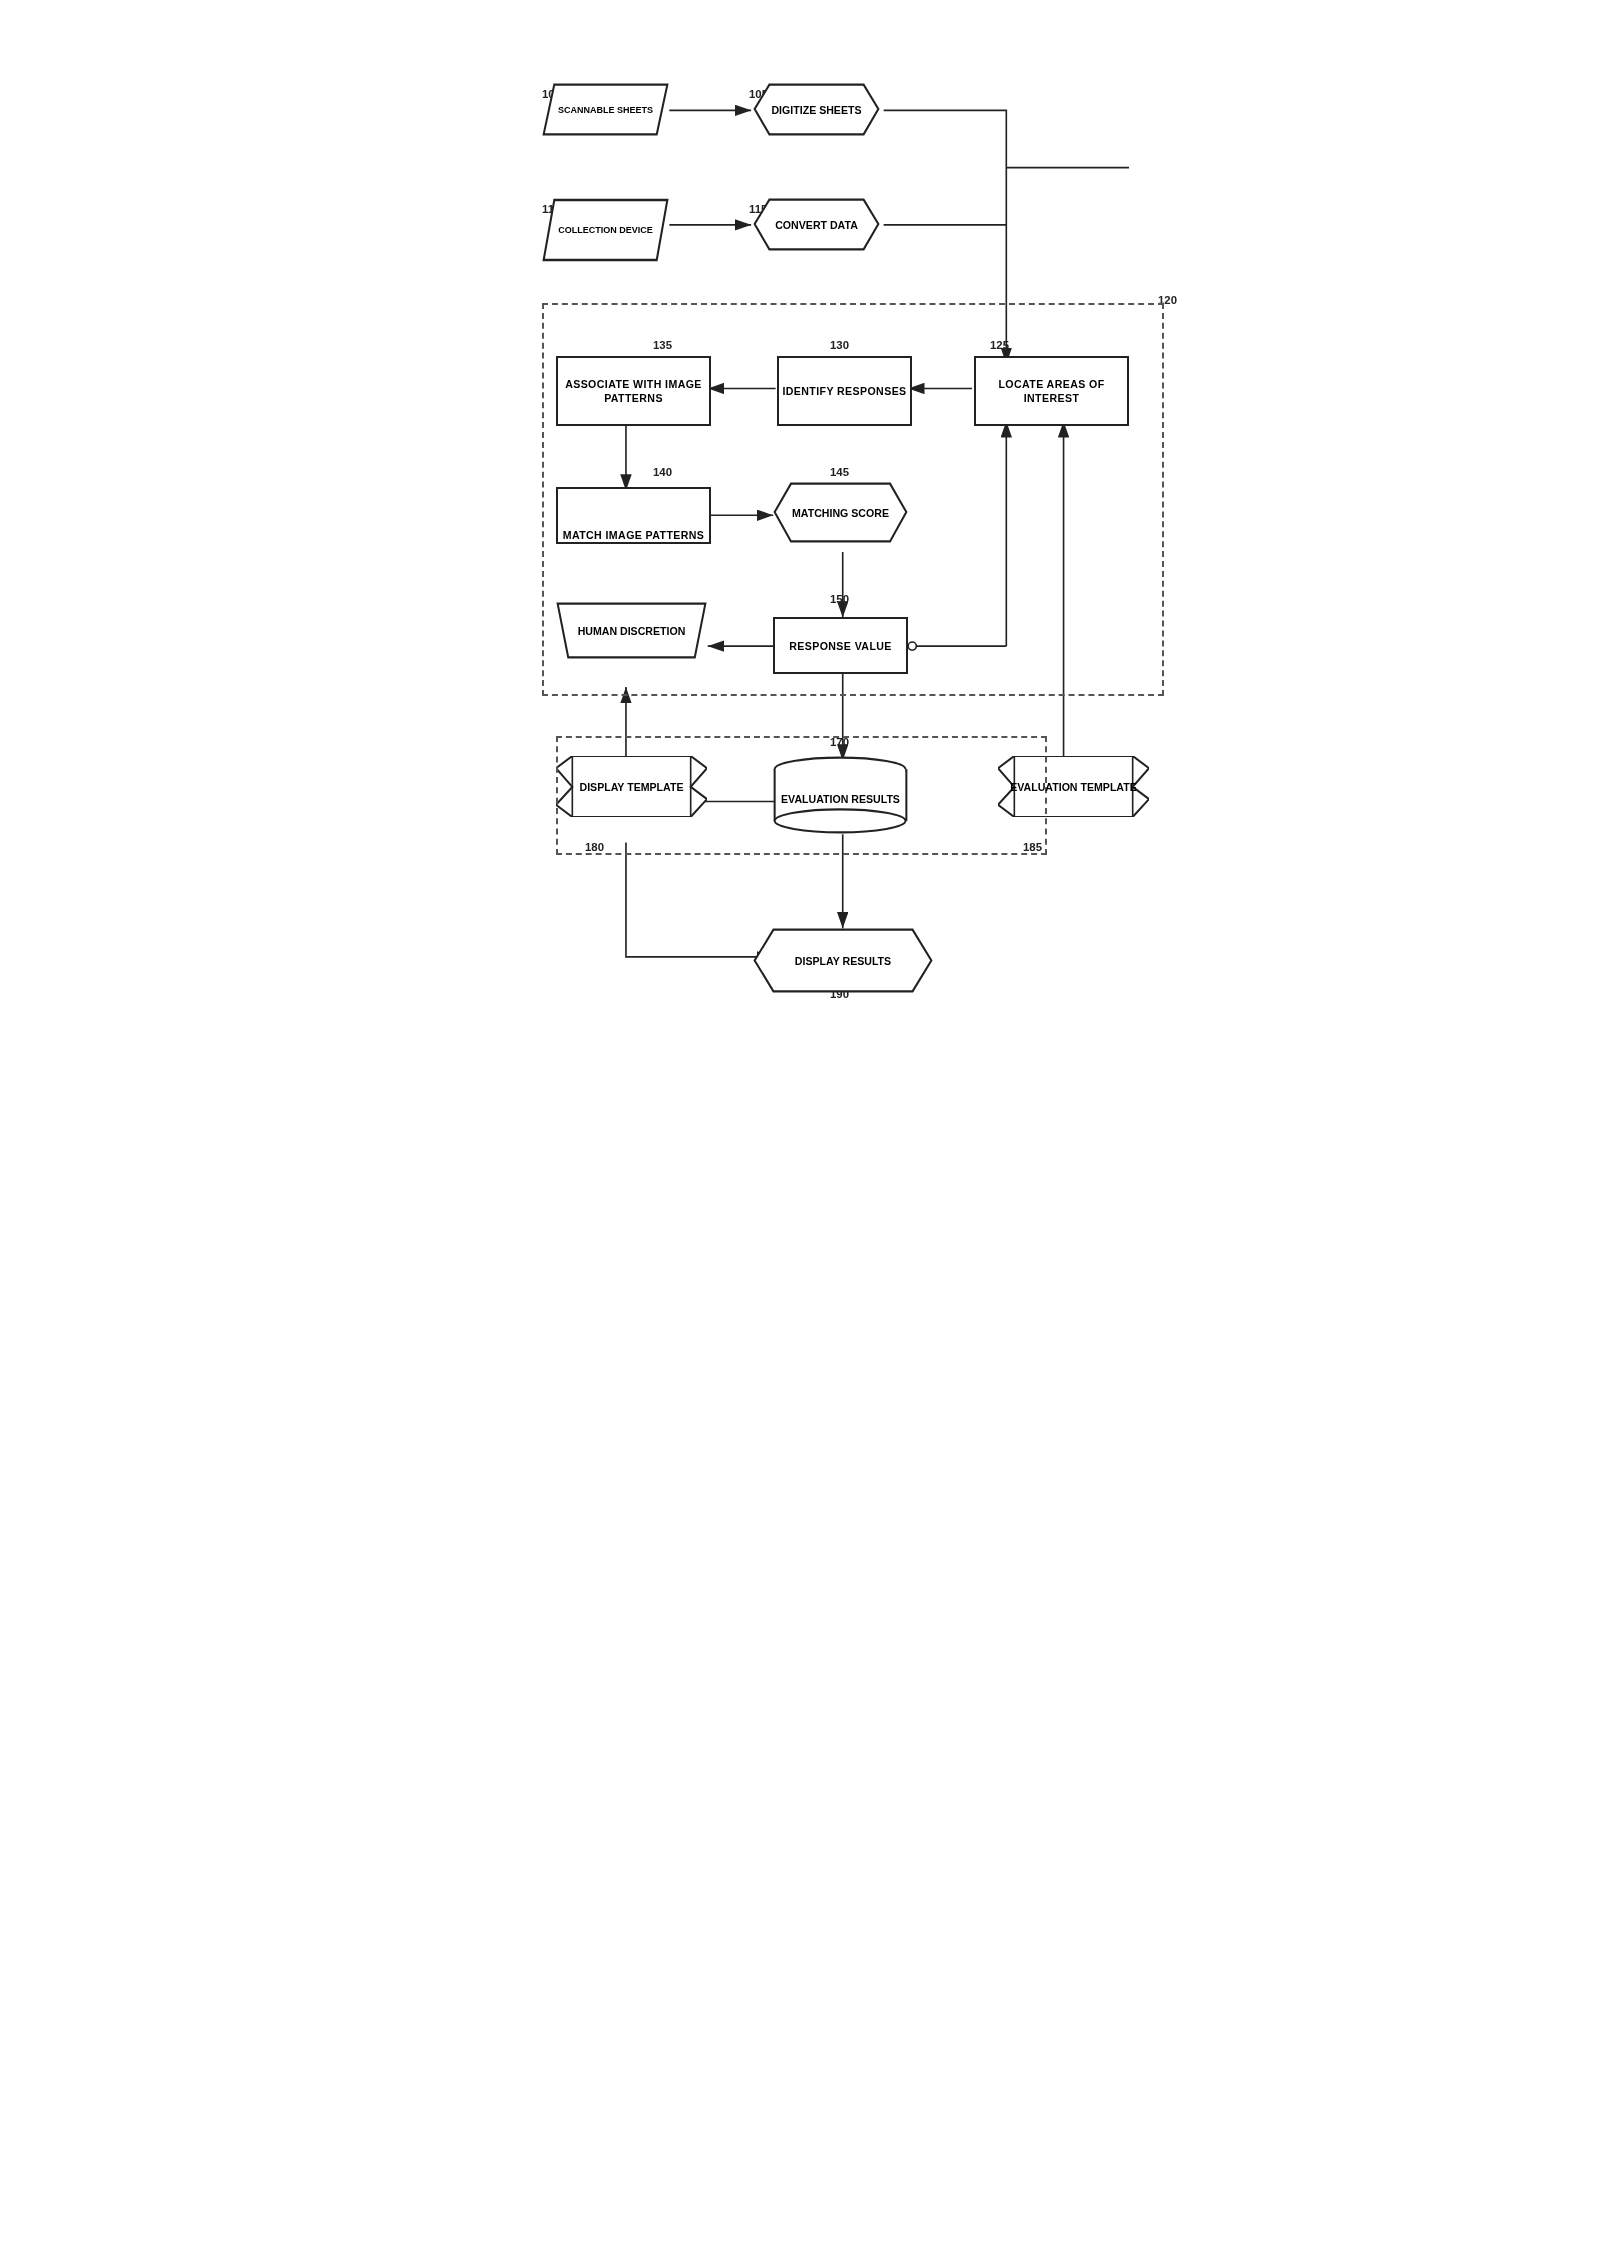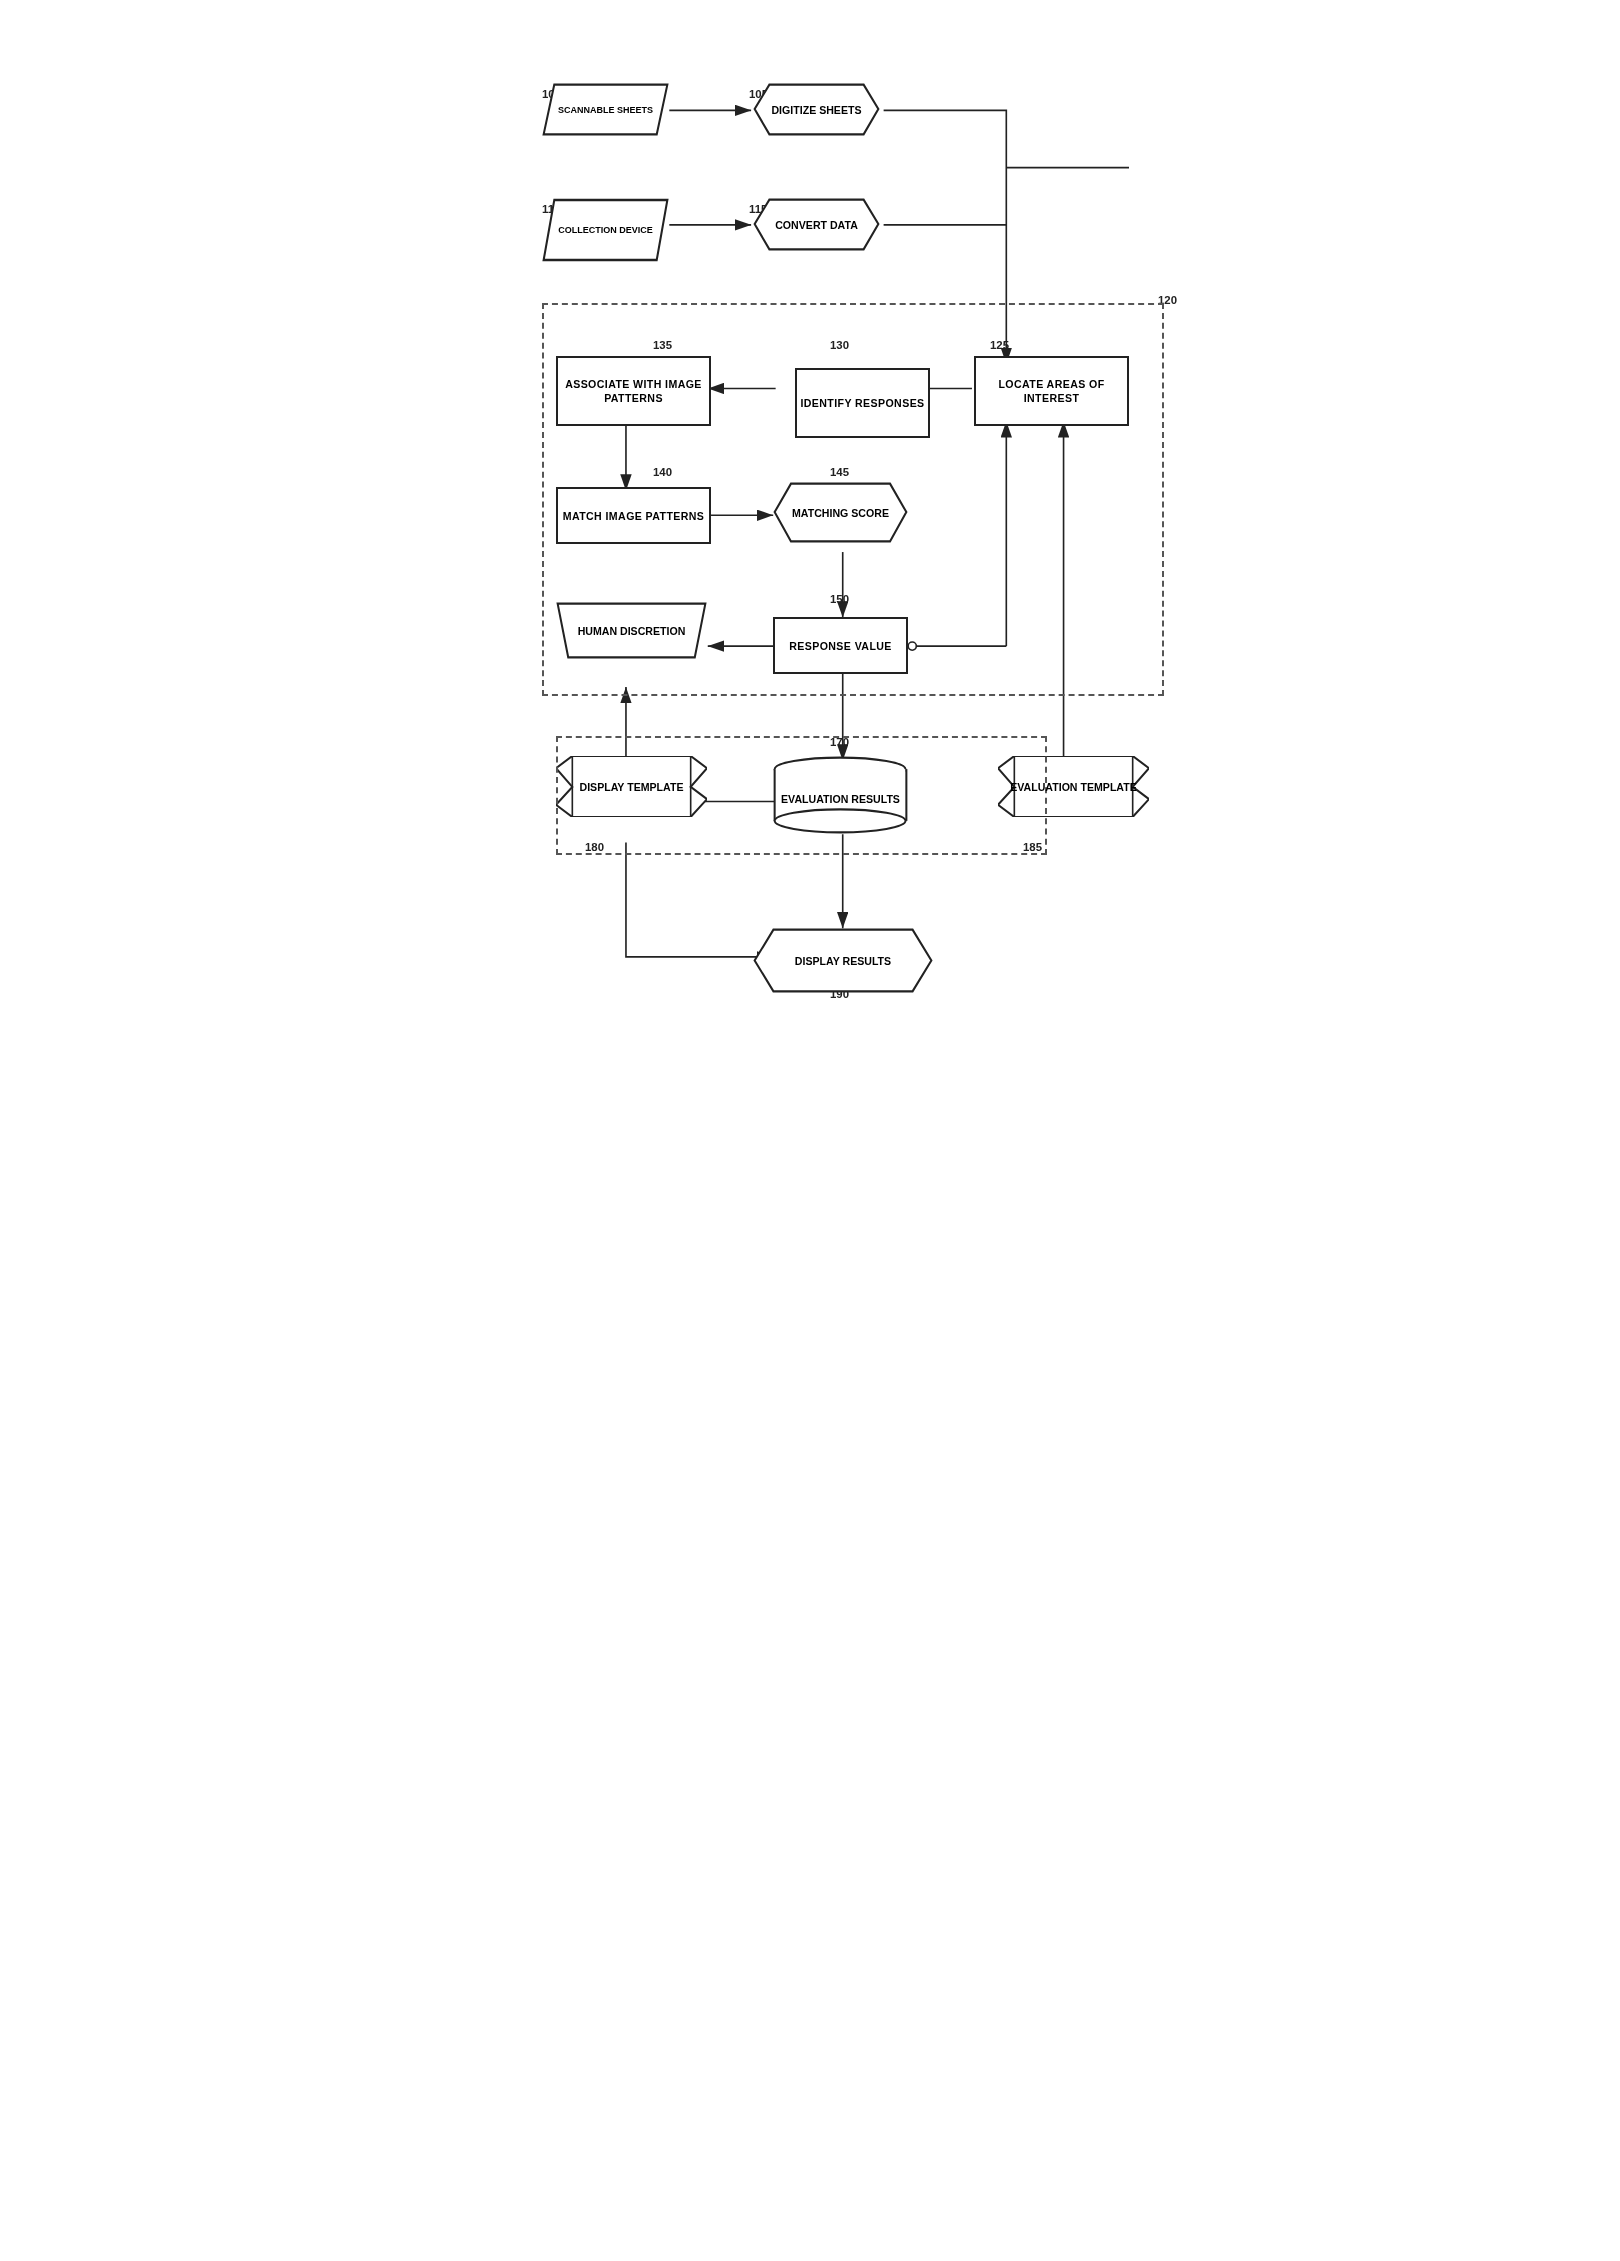--- a/index.html
+++ b/index.html
@@ -202,31 +202,31 @@
 DATA</span>
     </div>
 
     <div class="dashed-box" style="left:51px; top:254px; width:622px; height:393px;"></div>
 
     <div class="box-rect" style="left:483px; top:307px; width:155px; height:70px;">
       <span class="box-label">LOCATE AREAS
 OF INTEREST</span>
     </div>
 
-    <div class="box-rect" style="left:304px; top:307px; width:135px; height:70px;margin-top:12px;">
+    <div class="box-rect" style="left:286px; top:307px; width:135px; height:70px;">
       <span class="box-label">IDENTIFY
 RESPONSES</span>
     </div>
 
     <div class="box-rect" style="left:65px; top:307px; width:155px; height:70px;">
       <span class="box-label">ASSOCIATE WITH
 IMAGE PATTERNS</span>
     </div>
 
-    <div class="box-rect" style="left:65px; top:438px; width:155px; height:57px;">
+    <div class="box-rect" style="left:65px; top:438px; width:155px; height:57px;align-items:flex-end;">
       <span class="box-label">MATCH IMAGE
 PATTERNS</span>
     </div>
 
     <div class="shape-wrap" style="left:282px; top:433px; width:135px; height:61px;justify-content:center;">
       <svg viewBox="0 0 165 75" preserveAspectRatio="none">
         <polygon points="22,2 143,2 163,37 143,73 22,73 2,37" fill="white" stroke="#222" stroke-width="2.5"></polygon>
       </svg>
       <span class="box-label">MATCHING
 SCORE</span>

